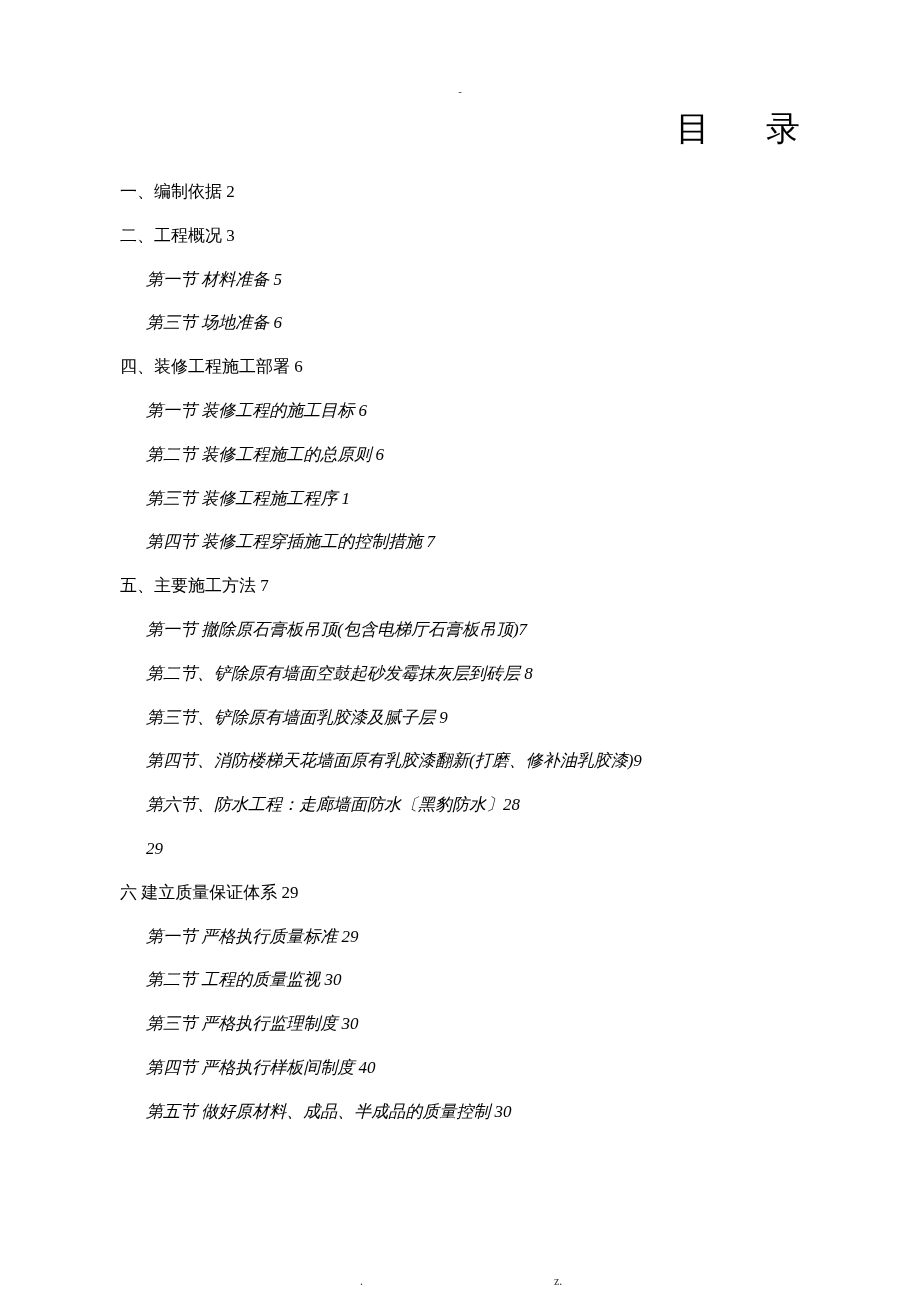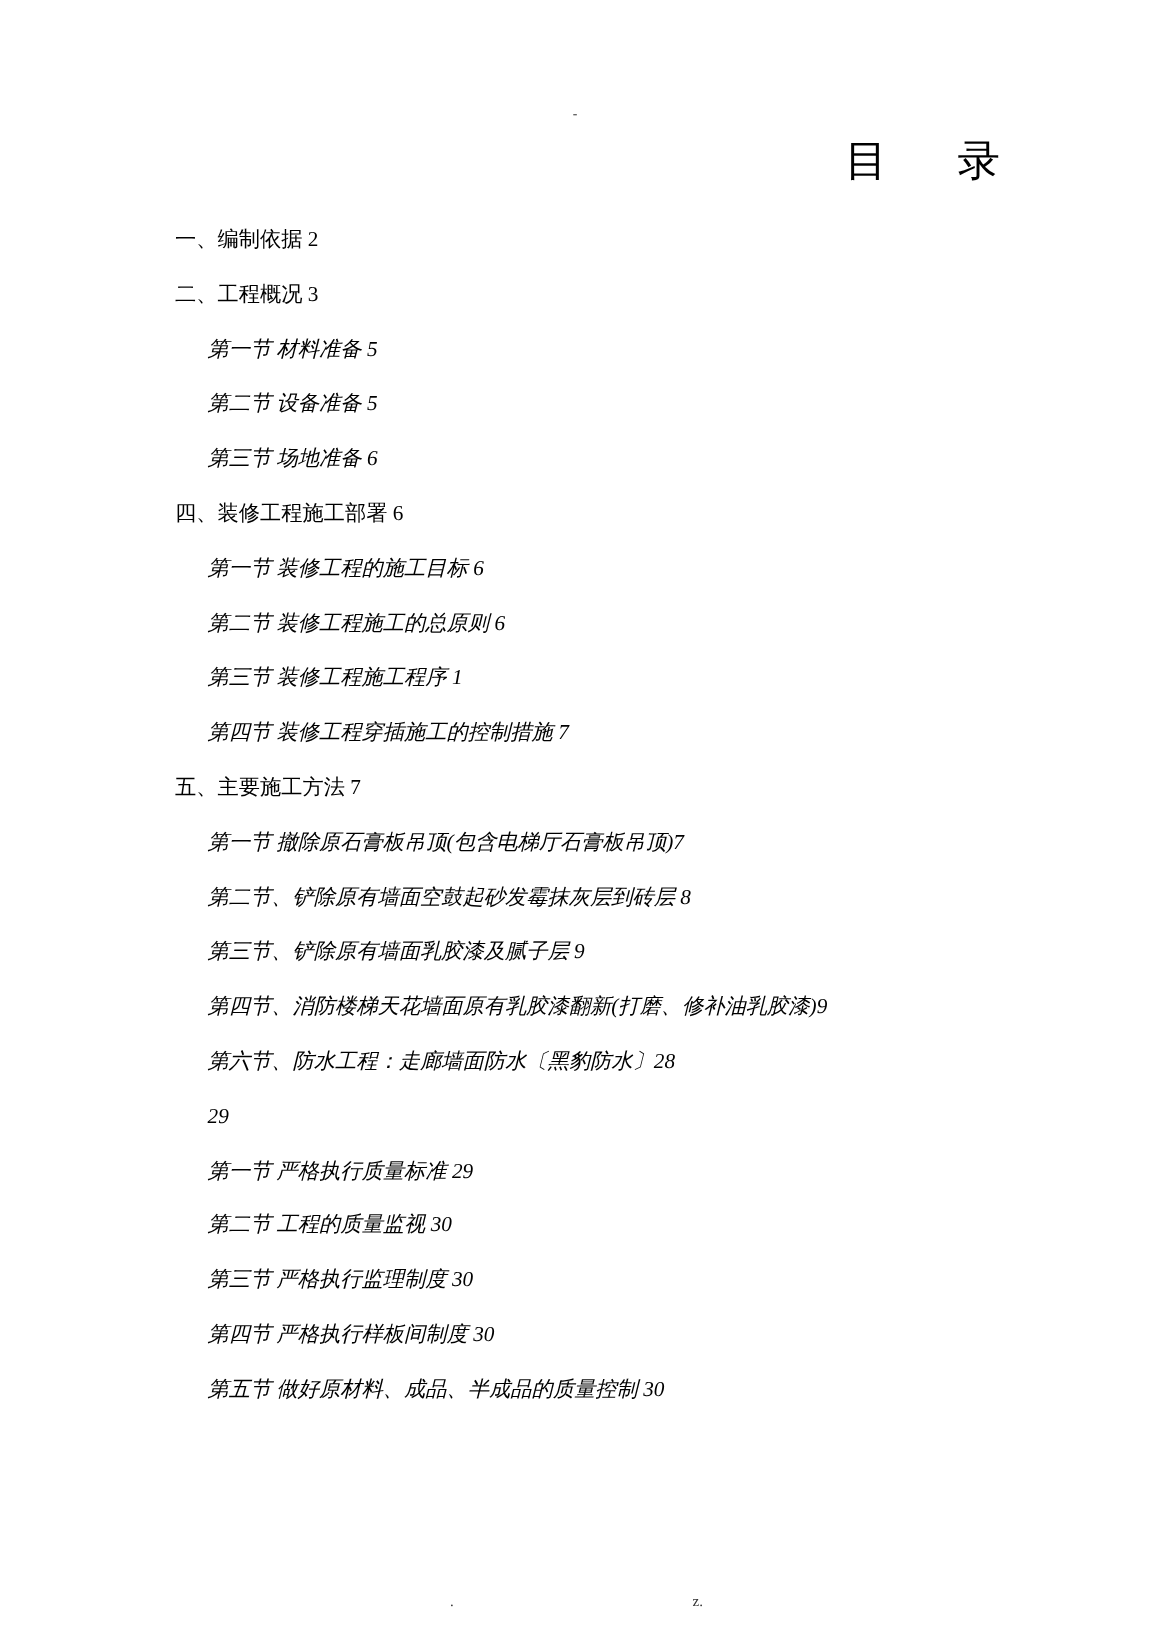--- a/index.html
+++ b/index.html
@@ -35,21 +35,20 @@
     letter-spacing: 0;
     margin: 6px 0 28px 125px;
   }
   .title .gap {
     display: inline-block;
     width: 56px;
   }
   .toc {
     font-size: 17px;
     line-height: 1.4;
-    margin-left: 20px;
   }
   .lvl1 {
     margin: 0 0 20px 0;
   }
   .lvl2 {
     margin: 0 0 20px 26px;
     padding-left: 0;
   }
   .lvl2 > div {
     margin-bottom: 20px;
@@ -84,44 +83,44 @@
 
   <div class="title">
     <span>目</span><span class="gap"></span><span>录</span>
   </div>
 
   <div class="toc">
     <div class="lvl1">一、编制依据 2</div>
     <div class="lvl1">二、工程概况 3</div>
     <div class="lvl2">
       <div>第一节  材料准备 5</div>
-      <div>第二节  设备准备 5</div>
       <div>第三节  场地准备 6</div>
     </div>
     <div class="lvl1">四、装修工程施工部署 6</div>
     <div class="lvl2">
       <div>第一节  装修工程的施工目标 6</div>
       <div>第二节  装修工程施工的总原则 6</div>
       <div>第三节  装修工程施工程序 1</div>
       <div>第四节  装修工程穿插施工的控制措施 7</div>
     </div>
     <div class="lvl1">五、主要施工方法 7</div>
     <div class="lvl2">
       <div>第一节  撤除原石膏板吊顶(包含电梯厅石膏板吊顶)7</div>
       <div>第二节、铲除原有墙面空鼓起砂发霉抹灰层到砖层 8</div>
       <div>第三节、铲除原有墙面乳胶漆及腻子层 9</div>
       <div>第四节、消防楼梯天花墙面原有乳胶漆翻新(打磨、修补油乳胶漆)9</div>
       <div>第六节、防水工程：走廊墙面防水〔黑豹防水〕28</div>
       <div>29</div>
     </div>
+    <div class="lvl1">六  建立质量保证体系 29</div>
     <div class="lvl2">
       <div>第一节  严格执行质量标准 29</div>
       <div>第二节    工程的质量监视 30</div>
       <div>第三节  严格执行监理制度 30</div>
-      <div>第四节  严格执行样板间制度 30</div>
+      <div>第四节  严格执行样板间制度 40</div>
       <div>第五节  做好原材料、成品、半成品的质量控制 30</div>
     </div>
 
   </div>
 
   <div class="footer">
     <span class="dot">.</span>
     <span class="z">z.</span>
   </div>
 

